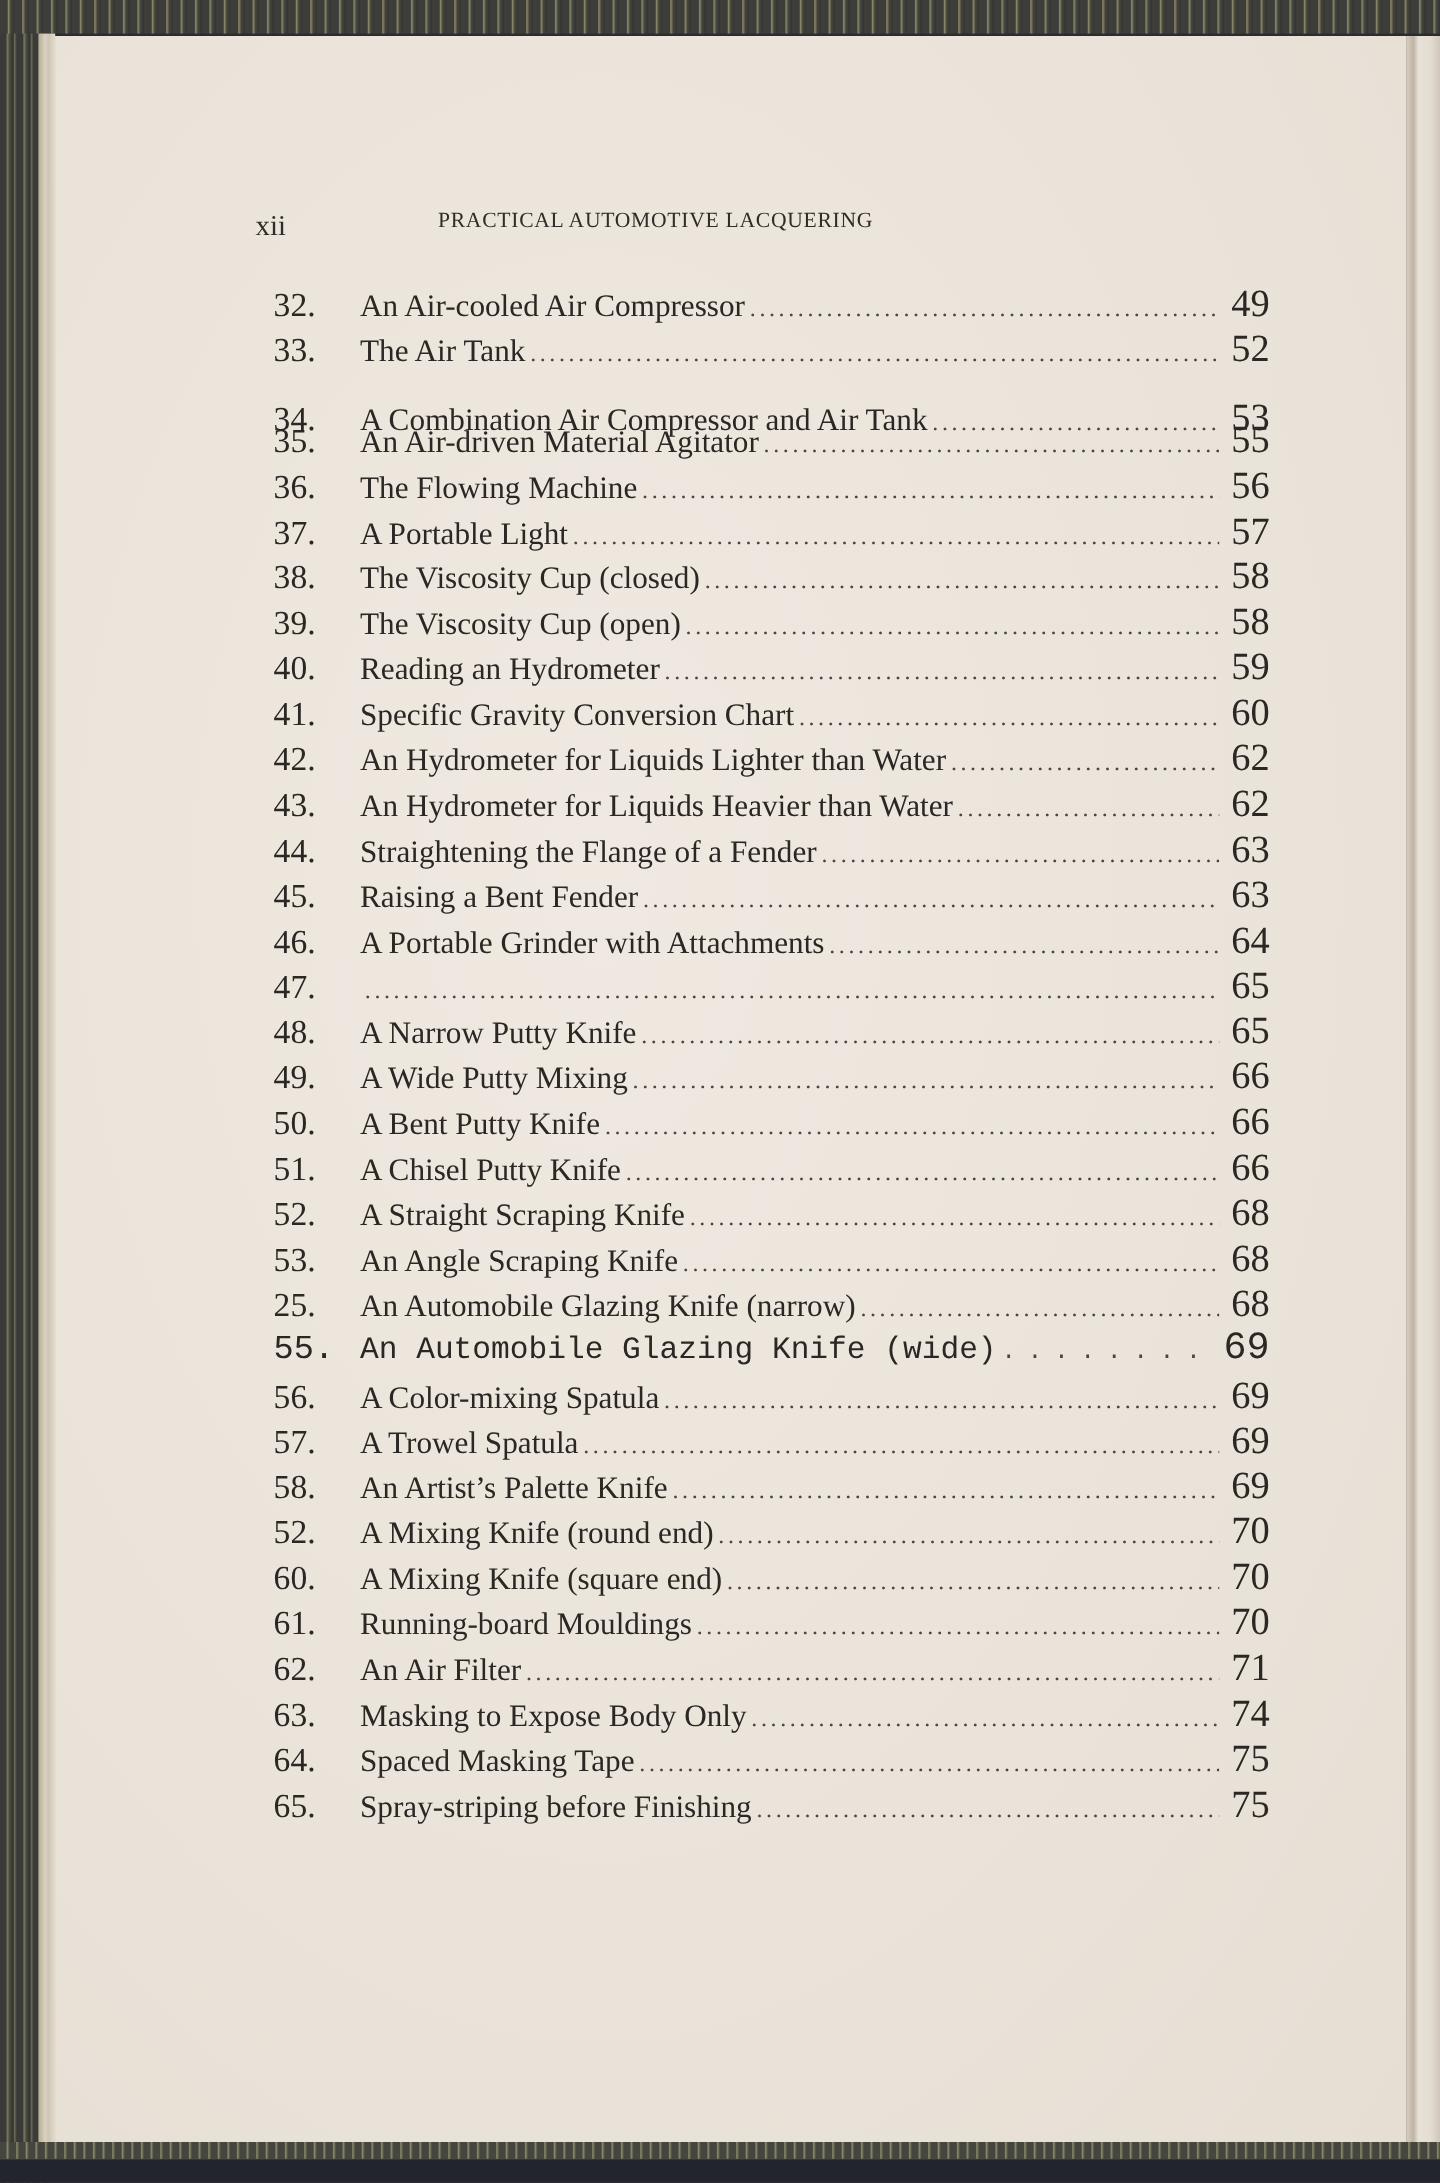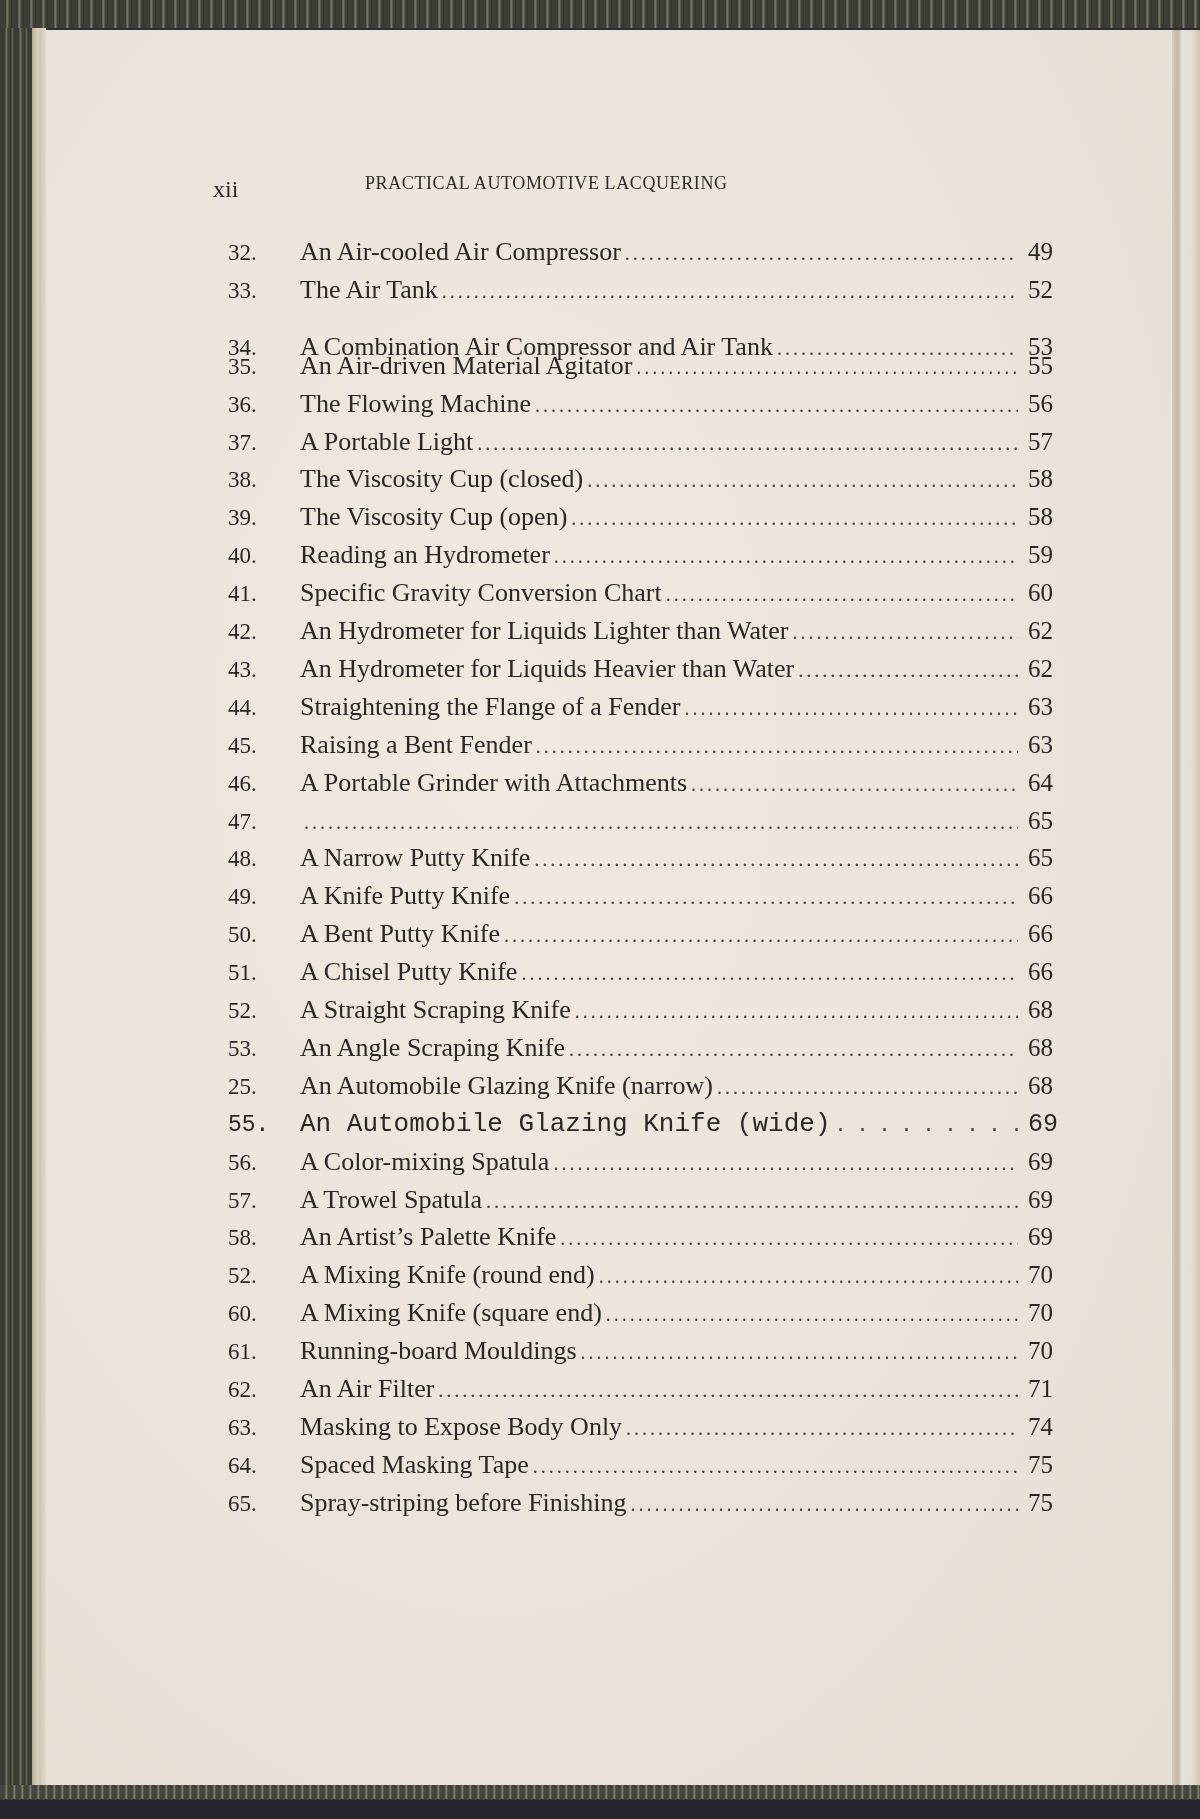--- a/index.html
+++ b/index.html
@@ -48,35 +48,35 @@
     }
     .toc {
       position: absolute; left: 0; top: 0; width: 1200px;
       font-family: "Liberation Serif", serif; color: #2a2724;
     }
     .entry {
       position: absolute; left: 228px; width: 830px; height: 34px;
       display: flex; align-items: baseline; font-size: 26px; line-height: 34px;
     }
     .entry .num {
-      width: 72px; flex: 0 0 72px; font-size: 23px;
+      width: 72px; flex: 0 0 72px; font-size: 28px;
     }
     .entry .title {
       white-space: nowrap; flex: 0 0 auto;
     }
     .entry .leader {
       flex: 1 1 auto; overflow: hidden; white-space: nowrap;
       margin: 0 10px 0 4px; color: #4a4540; letter-spacing: 5.4px; font-size: 20px;
     }
     .entry .leader::before {
       content: ". . . . . . . . . . . . . . . . . . . . . . . . . . . . . . . . . . . . . . . . . . . . . . . . . . . . . . . . . . . . . . . . . . . . . . . . . . . . . . . . . . . . . . . . . . .";
       letter-spacing: -1px;
     }
     .entry .page-num {
-      flex: 0 0 auto; min-width: 30px; font-size: 25px;
+      flex: 0 0 auto; min-width: 30px; text-align: right; font-size: 32px;
     }
   </style>
 </head>
 <body>
 
 <div class="cover-left"></div>
 <div class="cover-top"></div>
 <div class="cover-bottom"></div>
 <div class="edge-left"></div>
 <div class="page"></div>
@@ -184,21 +184,21 @@
       <span class="page-num">65</span>
     </div>
     <div class="entry" style="top: 841.4px;">
       <span class="num">48.</span>
       <span class="title">A Narrow Putty Knife</span>
       <span class="leader"></span>
       <span class="page-num">65</span>
     </div>
     <div class="entry" style="top: 879.3px;">
       <span class="num">49.</span>
-      <span class="title">A Knife Putty Knife</span>
+      <span class="title">A Wide Putty Mixing</span>
       <span class="leader"></span>
       <span class="page-num">66</span>
     </div>
     <div class="entry" style="top: 917.2px;">
       <span class="num">50.</span>
       <span class="title">A Bent Putty Knife</span>
       <span class="leader"></span>
       <span class="page-num">66</span>
     </div>
     <div class="entry" style="top: 955.1px;">

